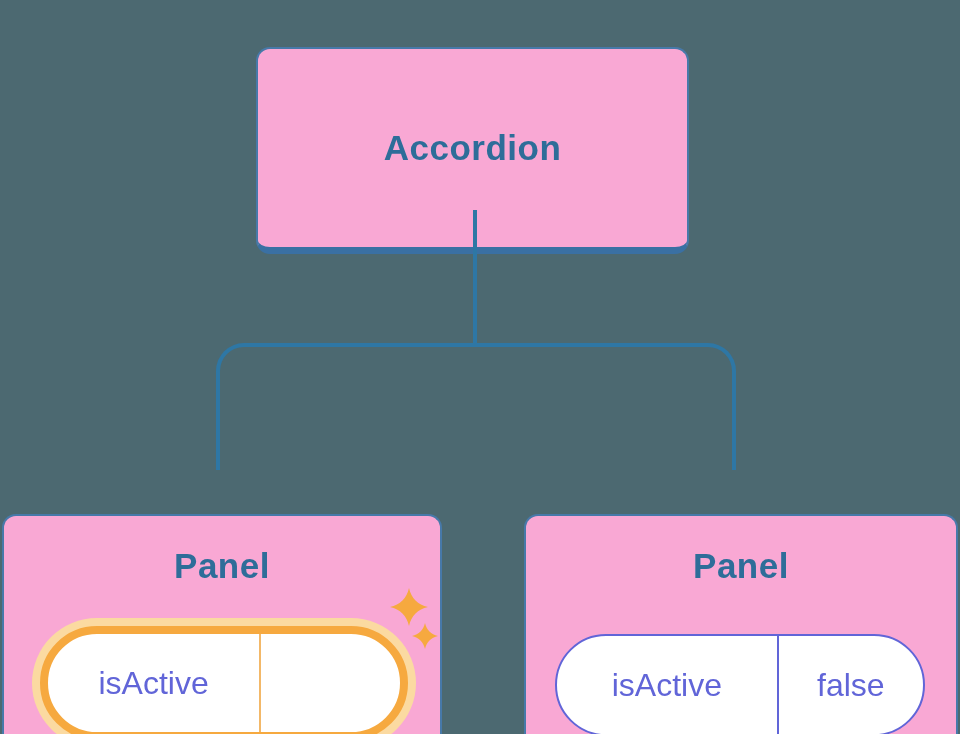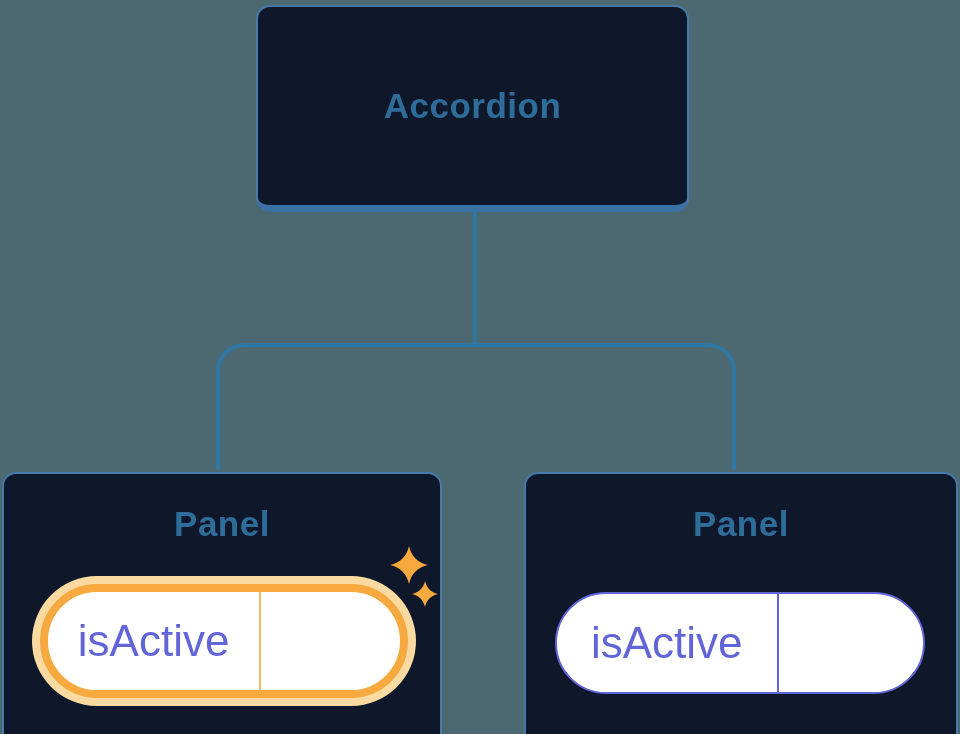--- a/index.html
+++ b/index.html
@@ -2,23 +2,24 @@
 <html><head>
 <meta charset="utf-8">
 <style>
   html,body{margin:0;padding:0;}
   .stage{
     position:relative;width:960px;height:734px;overflow:hidden;
     background:#4c6971;
     font-family:"Liberation Sans",sans-serif;
   }
   .box{
-    position:absolute;background:#0f172a;box-sizing:border-box;
+    position:absolute;background:#f9a8d4;box-sizing:border-box;
     border:2px solid #4779a9;border-bottom:7px solid #3a70a3;
     border-radius:14px;
+    margin-top:42px;
   }
   .root-box{
     left:256px;top:5px;width:433px;height:207px;
     display:flex;align-items:center;justify-content:center;
   }
   .box-title{
     color:#2e6d99;font-size:35px;font-weight:600;letter-spacing:0.5px;
   }
   .connector-stem{
     position:absolute;left:473px;top:210px;width:4px;height:135px;
@@ -46,21 +47,21 @@
     left:36px;top:110px;width:368px;height:114px;
     border:8px solid #f6a93f;
     box-shadow:0 0 0 8px #fbdaa1;
   }
   .pill-inactive{
     left:29px;top:118px;width:370px;height:102px;
     border:2px solid #6165d8;
   }
   .pill-cell{
     display:flex;align-items:center;justify-content:center;
-    font-size:44px;color:#6165d8;white-space:nowrap;
+    font-size:32px;color:#6165d8;white-space:nowrap;
   }
   .pill-cell.name{width:60%;}
   .pill-cell.value{flex:1;}
   .pill-active .pill-cell.value{font-weight:700;}
   .pill-divider{width:2px;}
   .pill-active .pill-divider{background:#f3b868;}
   .pill-inactive .pill-divider{background:#6165d8;}
   .sparkle{position:absolute;fill:#f6a93f;}
   .sparkle-large{left:386px;top:72px;width:38px;height:38px;}
   .sparkle-small{left:408px;top:107px;width:26px;height:26px;}
@@ -92,16 +93,17 @@
       <path d="M12 0 C13.5 6.5 17.5 10.5 24 12 C17.5 13.5 13.5 17.5 12 24 C10.5 17.5 6.5 13.5 0 12 C6.5 10.5 10.5 6.5 12 0 Z"></path>
     </svg>
   </div>
 
   <div class="box panel panel-right">
     <span class="box-title">Panel</span>
 
     <div class="pill pill-inactive">
       <span class="pill-cell name">isActive</span>
       <span class="pill-divider"></span>
+      <span class="pill-cell value">false</span>
     </div>
   </div>
 
 </div>
 
 </body></html>

